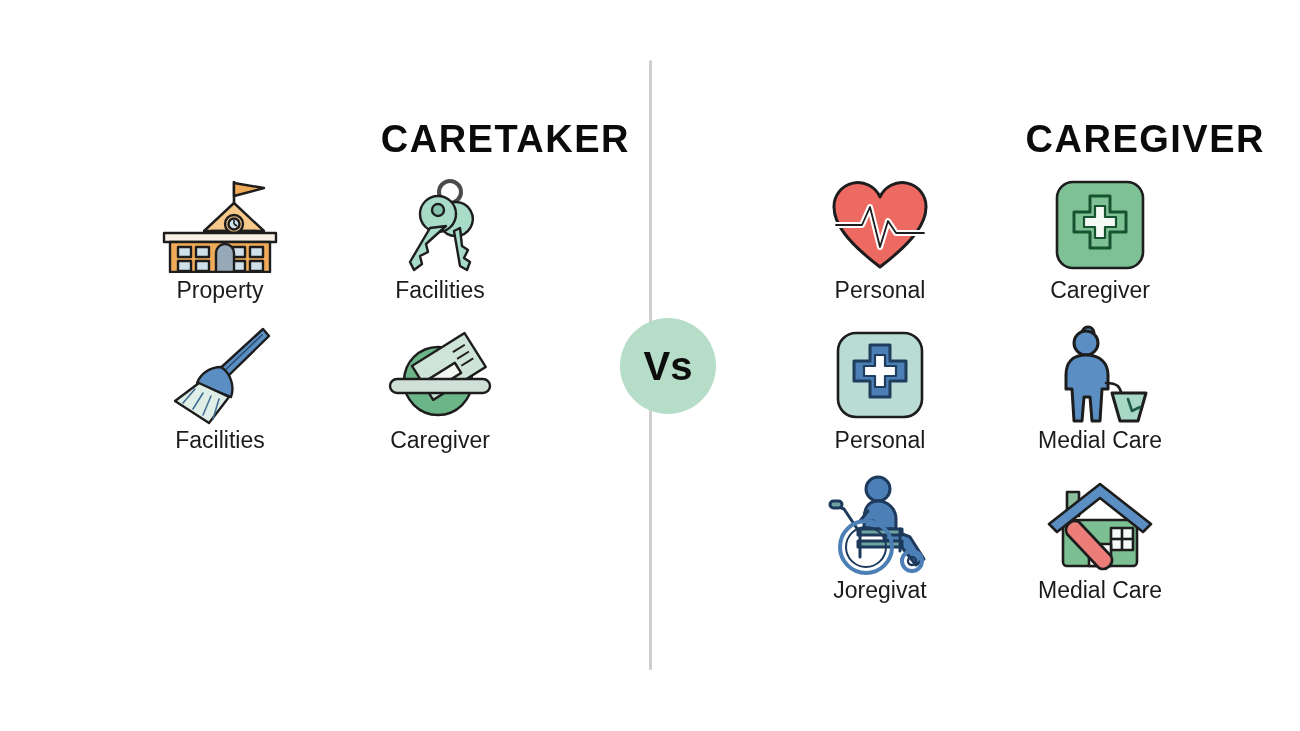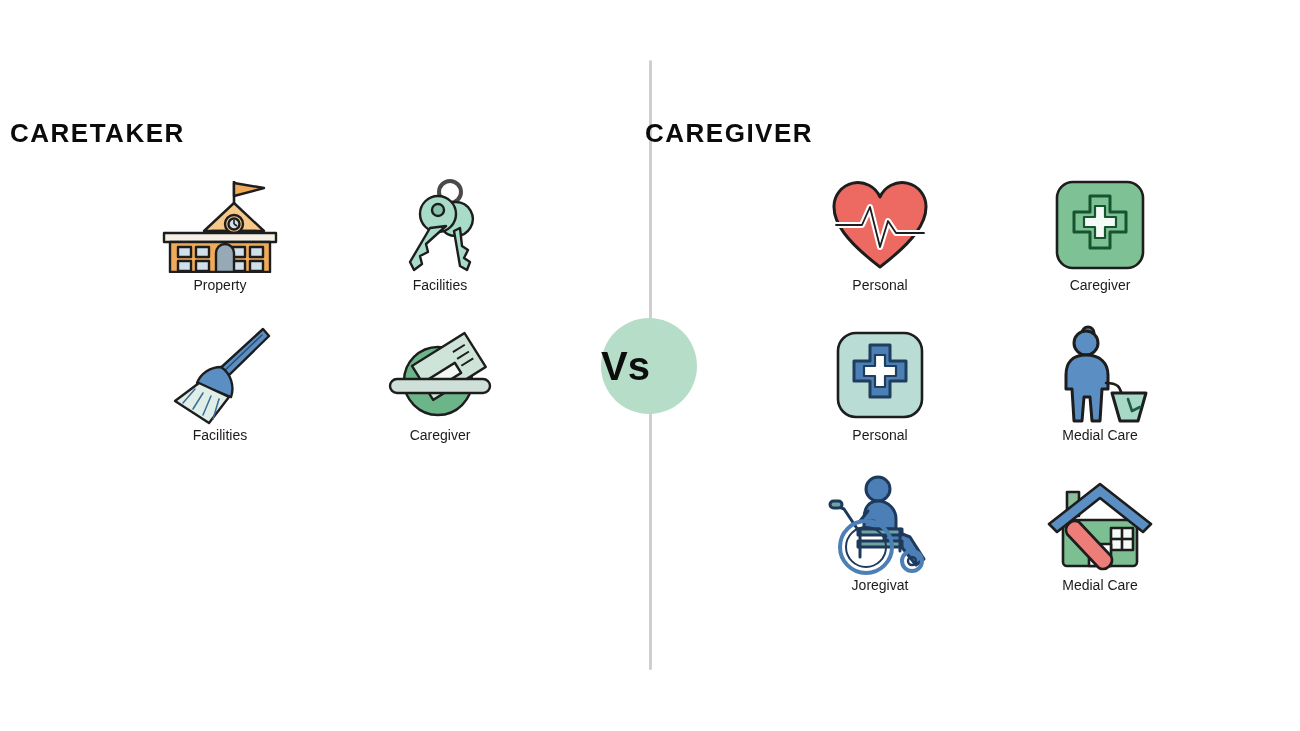--- a/index.html
+++ b/index.html
@@ -25,29 +25,29 @@
     left: 649px;
     top: 60px;
     width: 3px;
     height: 610px;
     background: #cfcfcf;
     border-radius: 2px;
   }
 
   .vs-badge {
     position: absolute;
-    left: 601px;
+    left: 620px;
     top: 318px;
     width: 96px;
     height: 96px;
     border-radius: 50%;
     background: #b6ddc7;
     display: flex;
     align-items: center;
-    justify-content: flex-start;
+    justify-content: center;
     z-index: 3;
   }
   .vs-badge span {
     font-size: 40px;
     font-weight: 700;
     color: #0d0d0d;
     letter-spacing: 0px;
     line-height: 1;
   }
 
@@ -58,22 +58,22 @@
     width: 620px;
     height: 731px;
   }
   .side.left  { left: 20px; }
   .side.right { left: 655px; }
 
   .side-title {
     position: absolute;
     top: 118px;
     width: 620px;
-    text-align: left;
-    font-size: 26px;
+    text-align: right;
+    font-size: 38px;
     font-weight: 700;
     letter-spacing: 1.5px;
     color: #0b0b0b;
   }
   .side.left  .side-title { transform: translateX(-10px); }
   .side.right .side-title { transform: translateX(-10px); }
 
   
   .grid {
     position: absolute;
@@ -95,21 +95,21 @@
     justify-content: flex-start;
   }
   .icon-wrap {
     height: 100px;
     display: flex;
     align-items: center;
     justify-content: center;
   }
   .cell-label {
     margin-top: 2px;
-    font-size: 14px;
+    font-size: 23px;
     color: #1b1b1b;
     text-align: center;
     white-space: nowrap;
     font-family: "Liberation Sans", sans-serif;
   }
 
   svg { display: block; }
 </style>
 </head>
 <body>

